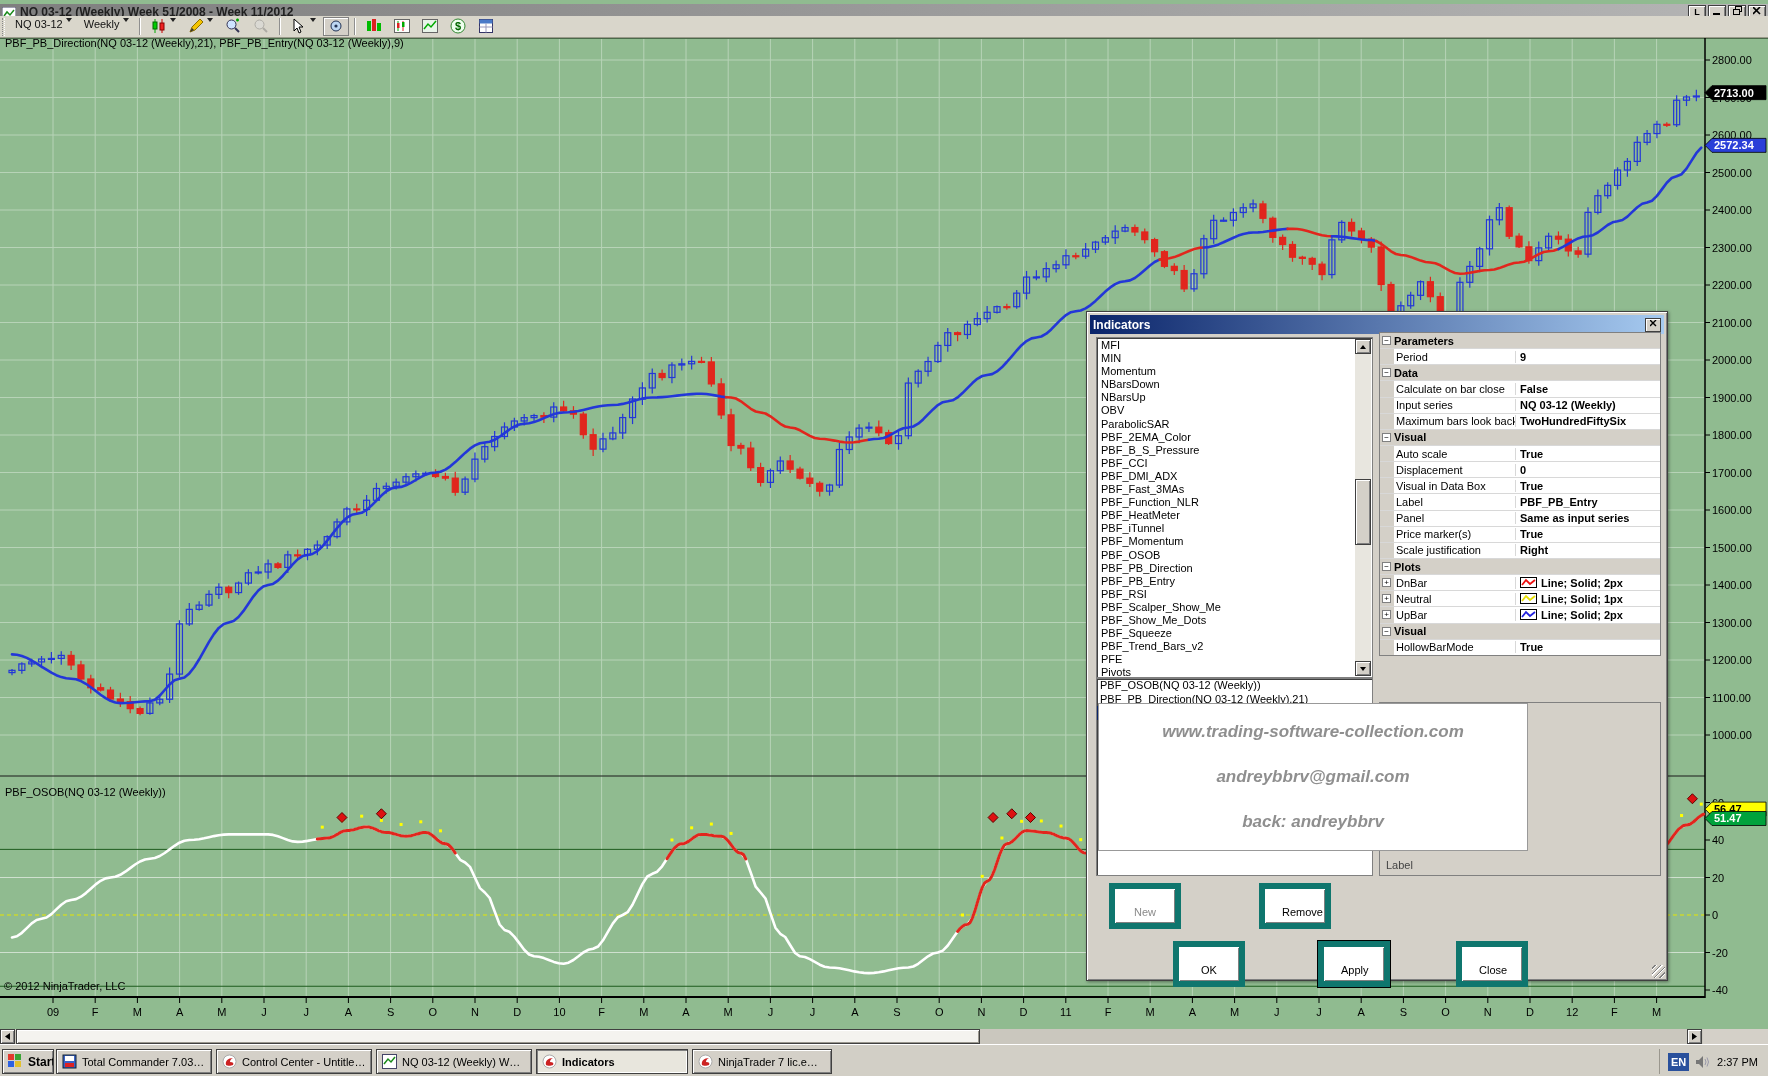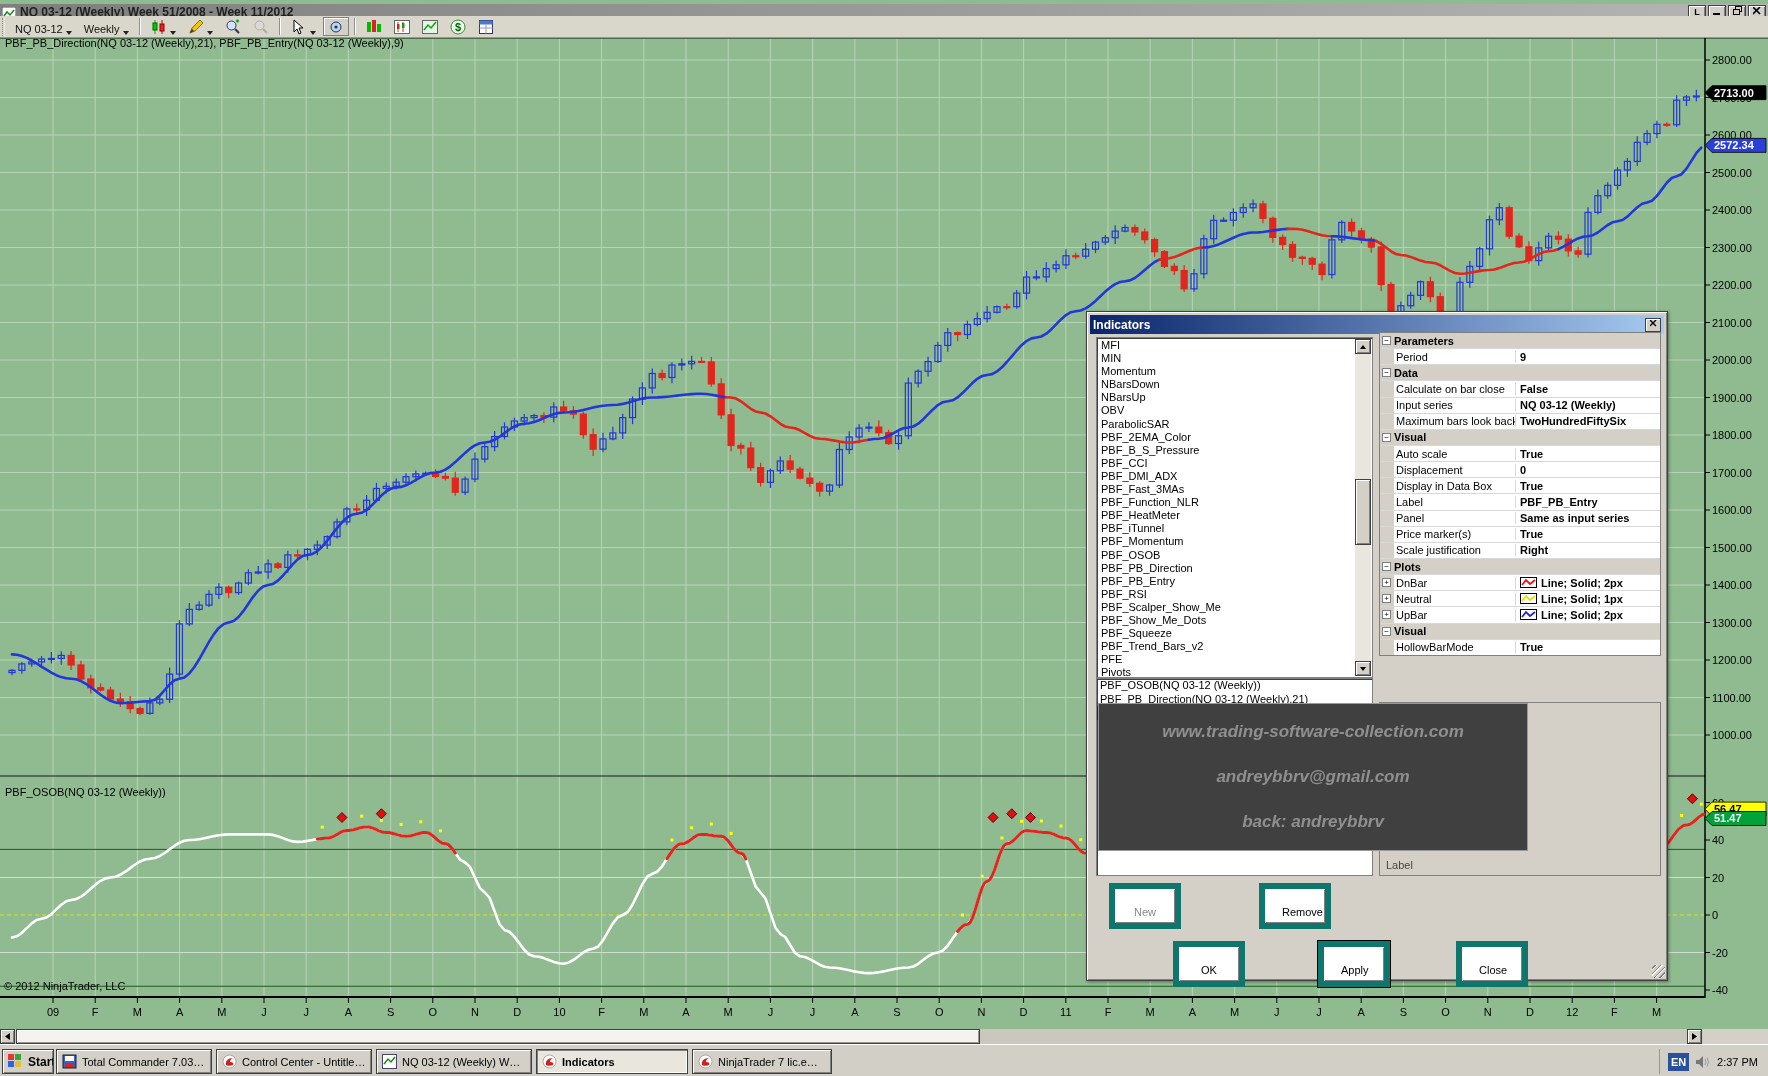--- a/index.html
+++ b/index.html
@@ -10,21 +10,21 @@
   #titlebar{position:absolute;left:0;top:4px;width:1768px;height:16px;
     background:linear-gradient(90deg,#7f7f7f,#9f9f9f 60%,#b5b5b5);display:flex;align-items:center;padding:0 2px;}
   #titlebar .ttl{font-size:12px;font-weight:bold;color:#202020;margin-left:4px;white-space:nowrap;}
   .tbarbtns{margin-left:auto;display:flex;gap:2px;align-items:center;}
   .wbtn{width:18px;height:14px;background:#d4d0c8;border:1px solid #404040;
     box-shadow:inset 1px 1px 0 #fff,inset -1px -1px 0 #808080;
     font-size:9px;font-weight:bold;line-height:11px;text-align:center;color:#000;padding:0;}
   #toolbar{position:absolute;left:0;top:16px;width:1768px;height:22px;background:#d9d6cb;
     border-bottom:1px solid #9a9a8a;display:flex;align-items:center;gap:2px;padding-left:2px;}
   .tgrip{width:3px;height:18px;border-left:1px dotted #888;border-right:1px dotted #fff;margin-right:3px;}
-  .tbtn{height:19px;display:flex;align-items:flex-end;gap:3px;padding:0 4px;font-size:11px;color:#111;background:transparent;border:1px solid transparent;}
+  .tbtn{height:19px;display:flex;align-items:flex-start;gap:3px;padding:0 4px;font-size:11px;color:#111;background:transparent;border:1px solid transparent;}
   .tbtn.raised{background:#d4d0c8;border:1px solid #808080;box-shadow:inset 1px 1px 0 #fff;}
   .tbtn.disabled{opacity:.45;}
   .caret{width:0;height:0;border-left:3px solid transparent;border-right:3px solid transparent;border-top:4px solid #222;}
   .tsep{width:2px;height:17px;border-left:1px solid #8f8f8f;border-right:1px solid #fff;margin:0 3px;}
 
   
   #chart-svg{position:absolute;left:0;top:38px;}
   .chart-label{position:absolute;font-size:11px;color:#000;white-space:nowrap;}
 
   
@@ -70,21 +70,21 @@
   .pgsecl{font-size:11px;color:#000;}
   .pglab{width:122px;flex:none;font-size:11px;color:#000;white-space:nowrap;overflow:hidden;padding-left:2px;border-right:1px solid #d8d8d8;}
   .pgval{flex:1;font-size:11px;color:#000;white-space:nowrap;overflow:hidden;padding-left:4px;display:flex;align-items:center;gap:4px;}
   .pgval b{font-weight:bold;}
   #descr{position:absolute;left:292px;top:390px;width:282px;height:174px;background:#d4d0c8;border:1px solid #808080;}
   #descr .hdr{position:absolute;left:6px;bottom:4px;font-size:11px;color:#444;}
   #dlg-grip{position:absolute;right:2px;bottom:2px;width:13px;height:13px;
     background:repeating-linear-gradient(135deg,#d4d0c8 0 2px,#808080 2px 3px,#fff 3px 4px);}
 
   
-  #wm{position:absolute;left:1098px;top:703px;width:430px;height:148px;background:#404040;border:1px solid #999;
+  #wm{position:absolute;left:1098px;top:703px;width:430px;height:148px;background:#ffffff;border:1px solid #999;
     display:flex;flex-direction:column;justify-content:space-around;align-items:center;padding:6px 0;}
   #wm div{font-size:17px;font-weight:bold;font-style:italic;color:#8f8f8f;white-space:nowrap;}
 
   
   #taskbar{position:absolute;left:0;top:1044px;width:1768px;height:32px;background:#d2cfc6;border-top:1px solid #fff;}
   .task{position:absolute;top:4px;height:25px;background:#d4d0c8;border:1px solid #404040;
     box-shadow:inset 1px 1px 0 #fff,inset -1px -1px 0 #808080;display:flex;align-items:center;gap:4px;
     font-size:11px;color:#000;padding:0 5px;overflow:hidden;white-space:nowrap;}
   .task.active{background:#e8e6dd;box-shadow:inset 1px 1px 0 #808080,inset -1px -1px 0 #fff;font-weight:bold;}
   .task .lbl{overflow:hidden;text-overflow:ellipsis;}
@@ -941,21 +941,21 @@
         </div>
         <div class="pgrow">
           <span class="pggut"></span>
           <span class="pglab">Displacement</span>
           <span class="pgval">
             <b>0</b>
           </span>
         </div>
         <div class="pgrow">
           <span class="pggut"></span>
-          <span class="pglab">Display in Data Box</span>
+          <span class="pglab">Visual in Data Box</span>
           <span class="pgval">
             <b>True</b>
           </span>
         </div>
         <div class="pgrow">
           <span class="pggut"></span>
           <span class="pglab">Label</span>
           <span class="pgval">
             <b>PBF_PB_Entry</b>
           </span>

